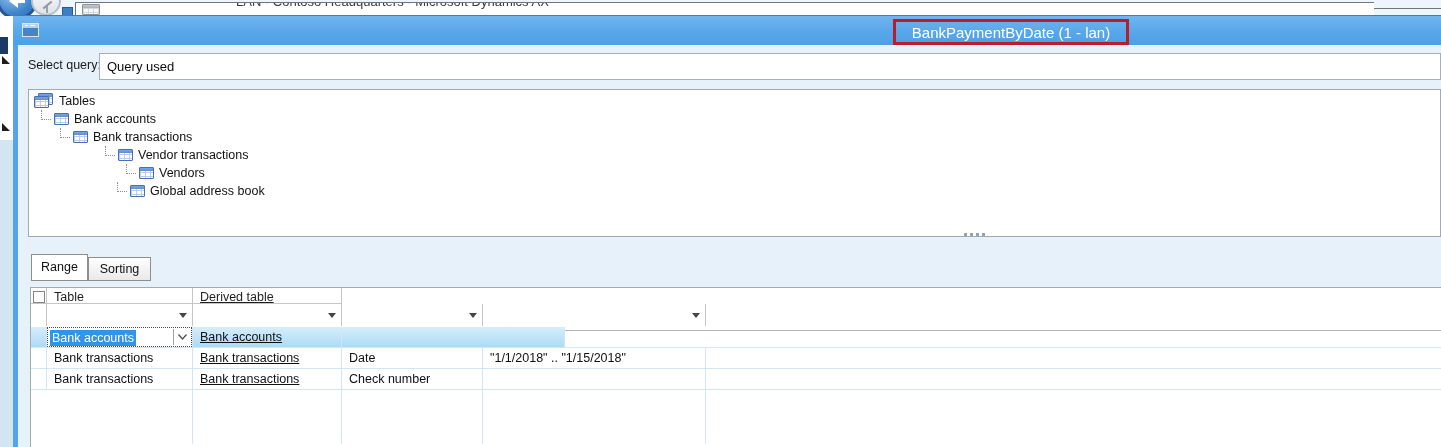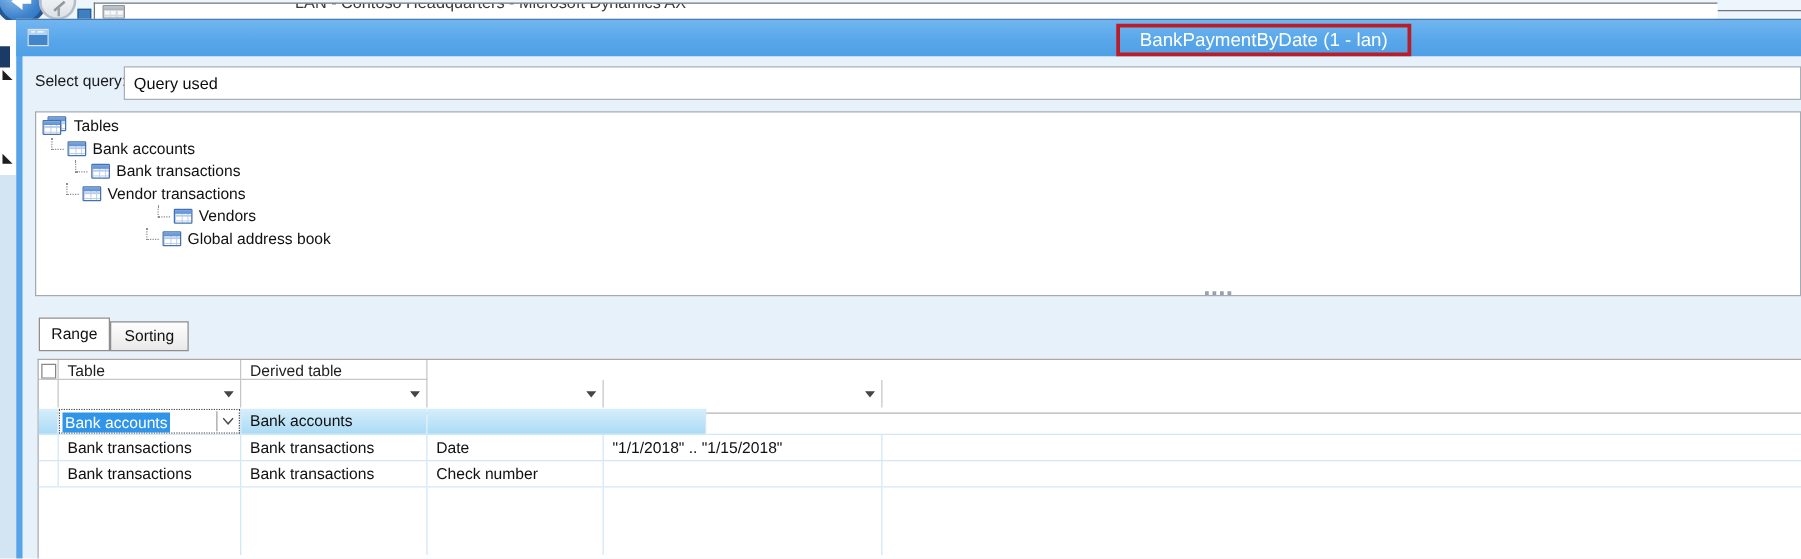--- a/index.html
+++ b/index.html
@@ -101,21 +101,21 @@
   .g-header { display:flex; height:16px; width:676px; }
   .g-header .hc { border-right:1px solid #c6c6c6; border-bottom:1px solid #c6c6c6; padding-left:7px;
                   font-size:12.5px; line-height:19px; color:#1f1f1f; white-space:nowrap; overflow:hidden; }
   .g-filter { display:flex; height:22px; width:676px; }
   .g-filter .fc { position:relative; border-right:1px solid #c6c6c6; }
   .filter-underline { position:absolute; left:0; top:42px; width:1410px; height:1px; background:#b5b5b5; }
   .arr { position:absolute; right:5px; top:9px; width:0; height:0;
          border-left:4px solid transparent; border-right:4px solid transparent; border-top:5px solid #454545; }
   .w-sel { width:16px; flex-shrink:0; }
   .w-table { width:146px; flex-shrink:0; }
-  .w-derived { width:149px; flex-shrink:0; }
+  .w-derived { width:149px; flex-shrink:0;text-decoration:underline; }
   .w-field { width:141px; flex-shrink:0; }
   .w-criteria { width:223px; flex-shrink:0; }
   .checkbox { width:12px; height:12px; border:1px solid #868686; background:#ffffff; margin:3px 0 0 2px; }
 
   .g-row { position:relative; display:flex; width:1410px; height:21px; border-bottom:1px solid #d2e7f6; margin-top:1px; }
   .g-rows .g-row:first-child { margin-top:1px; }
   .g-row { margin-top:0; }
   .gc { border-right:1px solid #d2e7f6; padding-left:7px; font-size:12.5px; line-height:20px;
         color:#101010; white-space:nowrap; overflow:hidden; }
   .g-row .filler { flex:1; border-right:none; }
@@ -184,21 +184,21 @@
       <div class="tree-item" style="padding-left:12px">
         <span class="elbow"></span>
         <span class="tbl-icon"></span>
         <span class="tree-label">Bank accounts</span>
       </div>
       <div class="tree-item" style="padding-left:31px">
         <span class="elbow"></span>
         <span class="tbl-icon"></span>
         <span class="tree-label">Bank transactions</span>
       </div>
-      <div class="tree-item" style="padding-left:24px">
+      <div class="tree-item" style="padding-left:76px">
         <span class="elbow"></span>
         <span class="tbl-icon"></span>
         <span class="tree-label">Vendor transactions</span>
       </div>
       <div class="tree-item" style="padding-left:97px">
         <span class="elbow"></span>
         <span class="tbl-icon"></span>
         <span class="tree-label">Vendors</span>
       </div>
       <div class="tree-item" style="padding-left:88px">

